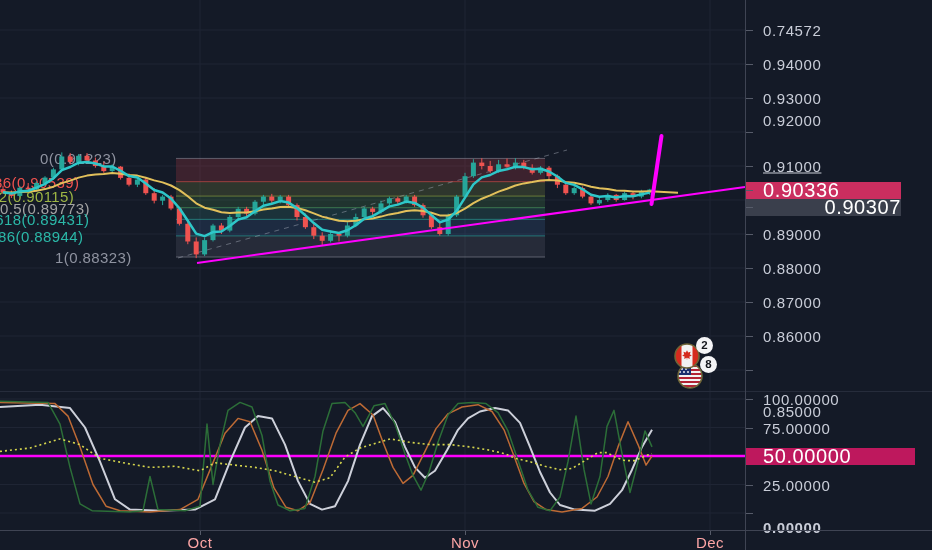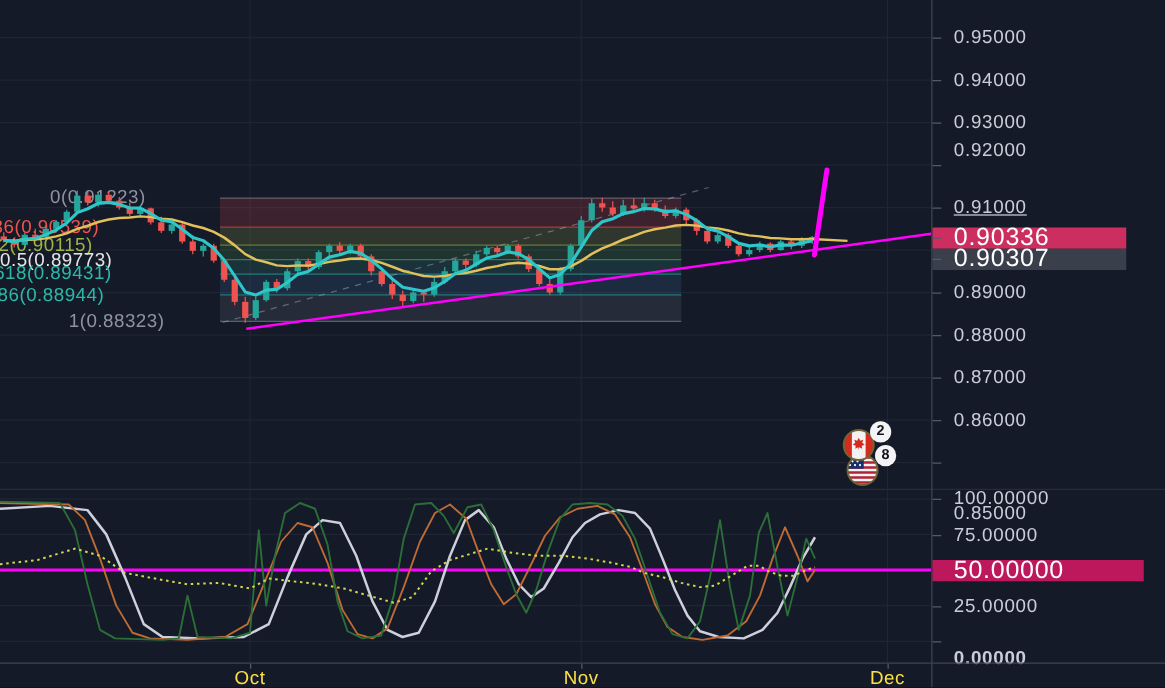--- a/index.html
+++ b/index.html
@@ -13,26 +13,26 @@
              font-weight:400;transform:translateY(-50%);}
   
   #price-axis{position:absolute;left:745px;top:0;width:187px;height:550px;
               border-left:1px solid #3f4453;}
   .tick-label{position:absolute;left:17px;color:#c9cdd8;font-size:15px;letter-spacing:.6px;
               transform:translateY(-50%);white-space:nowrap;}
   .tick-dash{position:absolute;left:0;width:7px;height:1px;background:#565b69;}
   .axis-badge{position:absolute;left:0;height:17px;line-height:17px;color:#fff;
               font-size:20px;letter-spacing:.6px;padding-left:17px;}
   .badge-pink{background:#cb2e5f;width:155px;}
-  .badge-gray{background:#3a3f4c;width:155px;}
+  .badge-gray{background:#3a3f4c;width:155px;text-align:right;}
   .badge-magenta{background:#be185d;width:169px;}
   
   #time-axis{position:absolute;left:0;top:530px;width:932px;height:20px;
              border-top:1px solid #3f4453;}
-  .time-label{position:absolute;top:3px;transform:translateX(-50%);color:#fde047;
+  .time-label{position:absolute;top:3px;transform:translateX(-50%);color:#fca5a5;
               font-size:15px;letter-spacing:.5px;}
   .time-tick{position:absolute;top:0;width:1px;height:4px;background:#565b69;}
   
   .sep-h{position:absolute;left:0;width:932px;height:1px;background:#262c3b;}
   
   .event-icon{position:absolute;width:26px;height:26px;}
   .event-icon svg{position:static;display:block;}
   .event-count{position:absolute;width:17px;height:17px;border-radius:50%;background:#f4f4f6;
                color:#14161c;font-size:11.5px;font-weight:bold;text-align:center;
                line-height:17px;}
@@ -78,21 +78,21 @@
       <line x1="176" y1="219.34599999999992" x2="545" y2="219.34599999999992" stroke="#2bb8a8" stroke-opacity="0.55" stroke-width="1"></line>
       <line x1="176" y1="235.90400000000005" x2="545" y2="235.90400000000005" stroke="#2bb8a8" stroke-opacity="0.55" stroke-width="1"></line>
       <line x1="176" y1="257.0180000000002" x2="545" y2="257.0180000000002" stroke="#8f93a0" stroke-opacity="0.55" stroke-width="1"></line>
       <line x1="178" y1="258" x2="567" y2="150" stroke="#aeb4c2" stroke-opacity="0.45" stroke-width="1" stroke-dasharray="5,5"></line>
     </svg>
 
   <div id="fib-labels" class="layer">
       <div class="fib-label" style="left: 40px; top: 158.418px; color: rgb(143, 147, 160);">0(0.91223)</div>
       <div class="fib-label" style="left: -28px; top: 181.674px; color: rgb(240, 82, 79);">0.236(0.90539)</div>
       <div class="fib-label" style="left: -32px; top: 196.09px; color: rgb(157, 181, 68);">0.382(0.90115)</div>
-      <div class="fib-label" style="left: 0px; top: 207.718px; color: #e5e5e5;">0.5(0.89773)</div>
+      <div class="fib-label" style="left: 0px; top: 207.718px; color: #a3a3a3;">0.5(0.89773)</div>
       <div class="fib-label" style="left: -18px; top: 219.346px; color: rgb(43, 184, 168);">0.618(0.89431)</div>
       <div class="fib-label" style="left: -24px; top: 235.904px; color: rgb(43, 184, 168);">0.786(0.88944)</div>
       <div class="fib-label" style="left: 55px; top: 257.018px; color: rgb(143, 147, 160);">1(0.88323)</div>
     </div>
 
   <svg id="main-svg" class="layer" width="745" height="391">
       <line x1="3" y1="185.72000000000006" x2="3" y2="193.8799999999999" stroke="#ef5350" stroke-width="1"></line>
       <rect x="0.5" y="189.12000000000006" width="5" height="3.060000000000059" fill="#ef5350"></rect>
       <line x1="11.4" y1="190.4799999999999" x2="11.4" y2="197.96000000000024" stroke="#ef5350" stroke-width="1"></line>
       <rect x="8.9" y="192.18000000000012" width="5" height="3.7399999999999523" fill="#ef5350"></rect>
@@ -309,21 +309,21 @@
       </g>
       <circle cx="13" cy="13" r="12" fill="none" stroke="#6e6436" stroke-width="1.6"></circle>
     </svg>
     <span class="event-count" style="left:23px;top:-7px">8</span>
   </div>
 
   <div id="price-axis">
     <div class="axis-badge badge-pink" style="top:182px">0.90336</div>
     <div class="axis-badge badge-gray" style="top:199px">0.90307</div>
     <div class="axis-badge badge-magenta" style="top:448px">50.00000</div>
-  <div class="tick-label" style="top: 30px;">0.95000</div>
+  <div class="tick-label" style="top: 30px;">0.74572</div>
       <div class="tick-dash" style="top: 30px;"></div>
       <div class="tick-label" style="top: 64px;">0.94000</div>
       <div class="tick-dash" style="top: 64px;"></div>
       <div class="tick-label" style="top: 98px;">0.93000</div>
       <div class="tick-dash" style="top: 98px;"></div>
       <div class="tick-label" style="top: 120px;">0.92000</div>
       <div class="tick-dash" style="top: 132px;"></div>
       <div class="tick-label" style="top: 166px; text-decoration: underline;">0.91000</div>
       <div class="tick-dash" style="top: 166px;"></div>
       <div class="tick-label" style="top: 234px;">0.89000</div>

